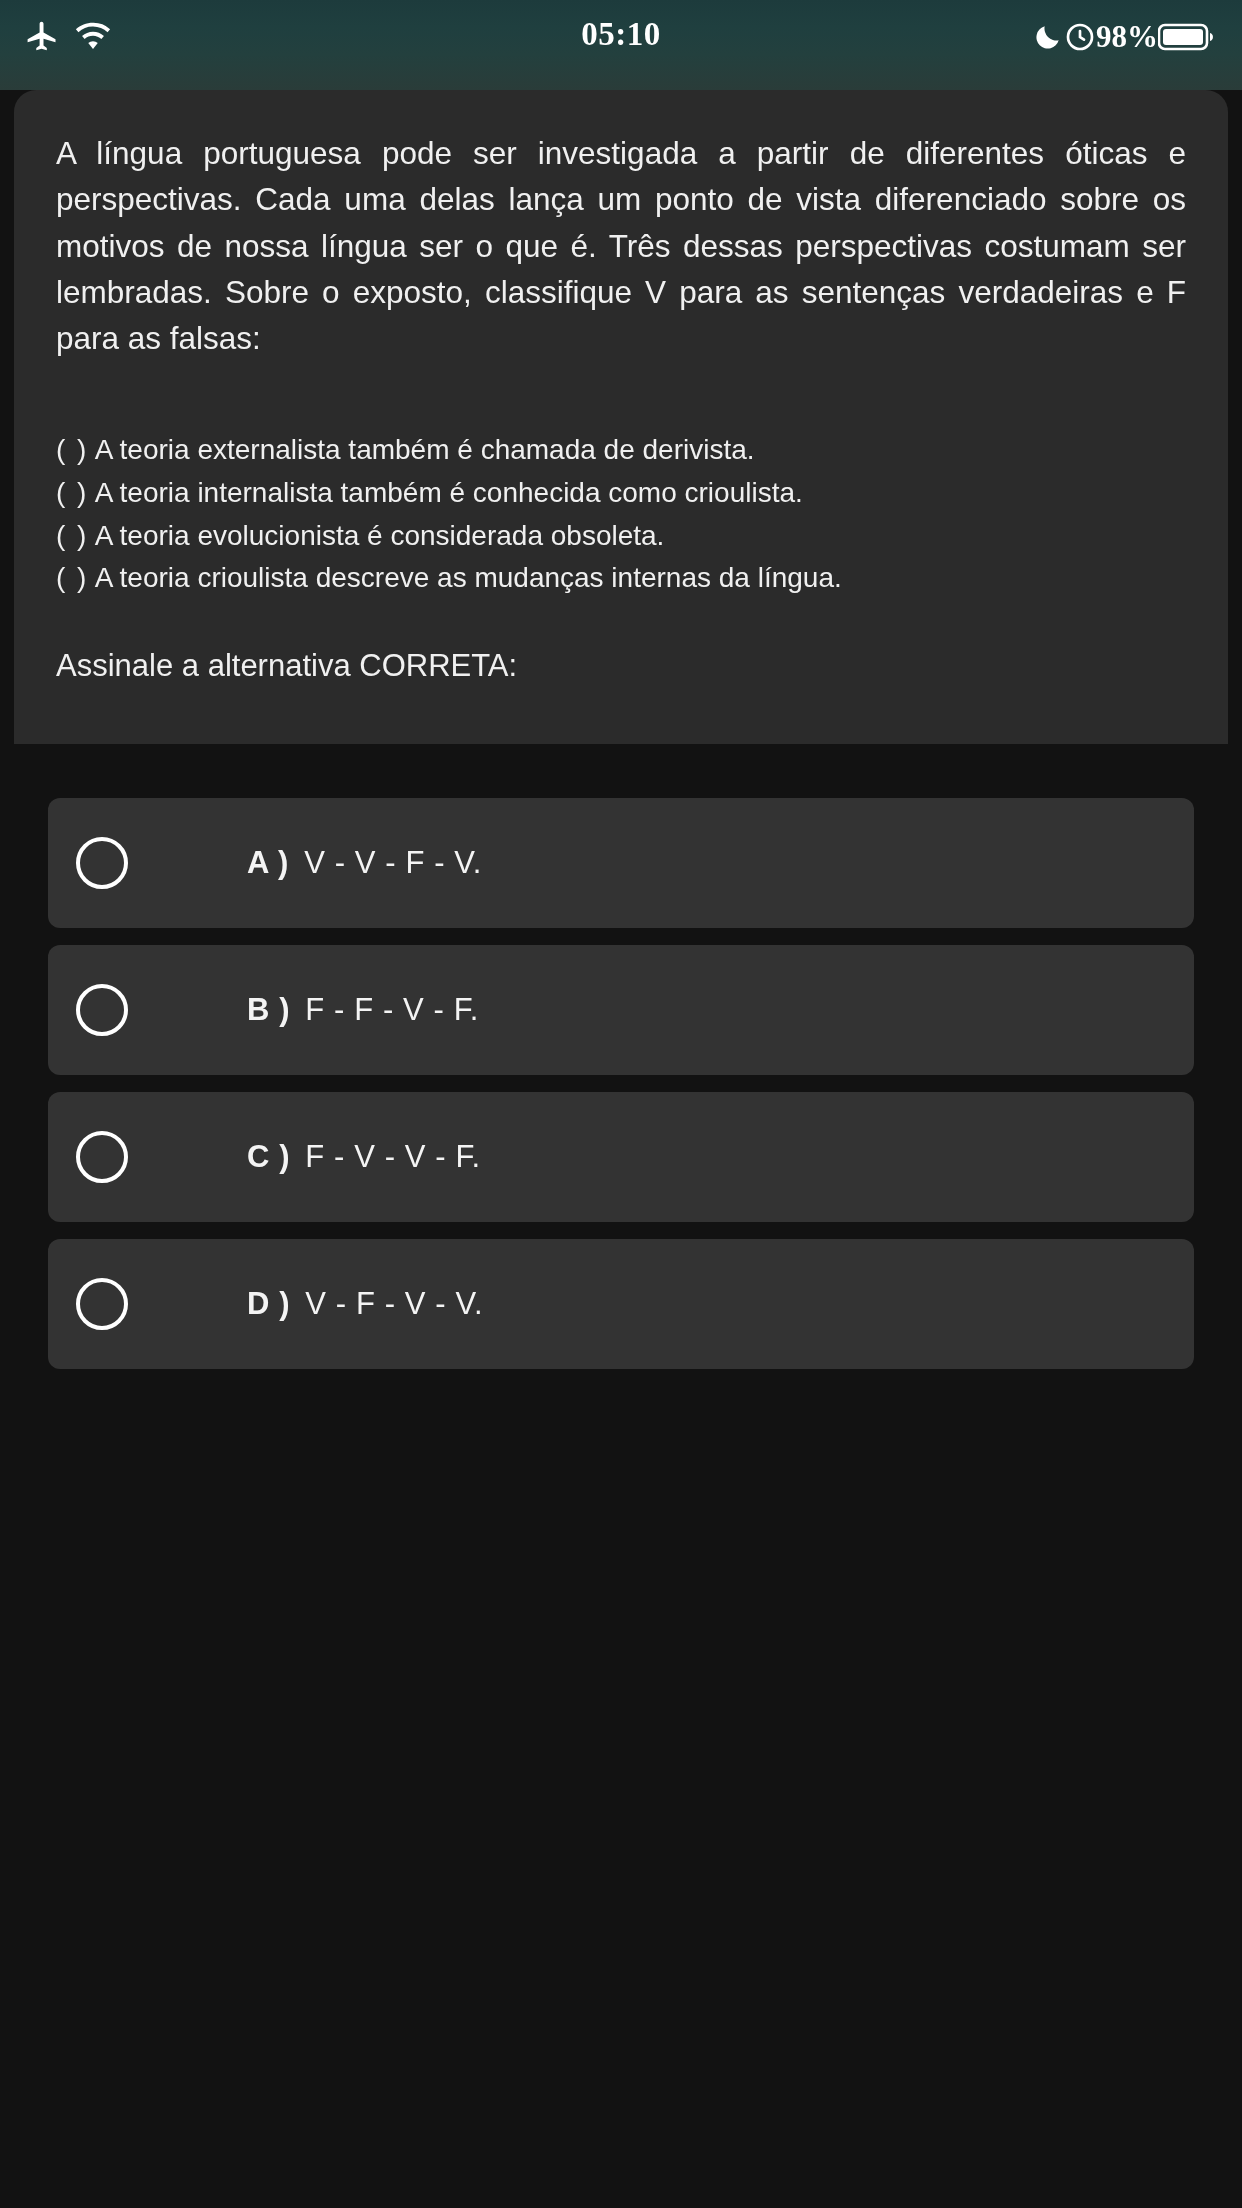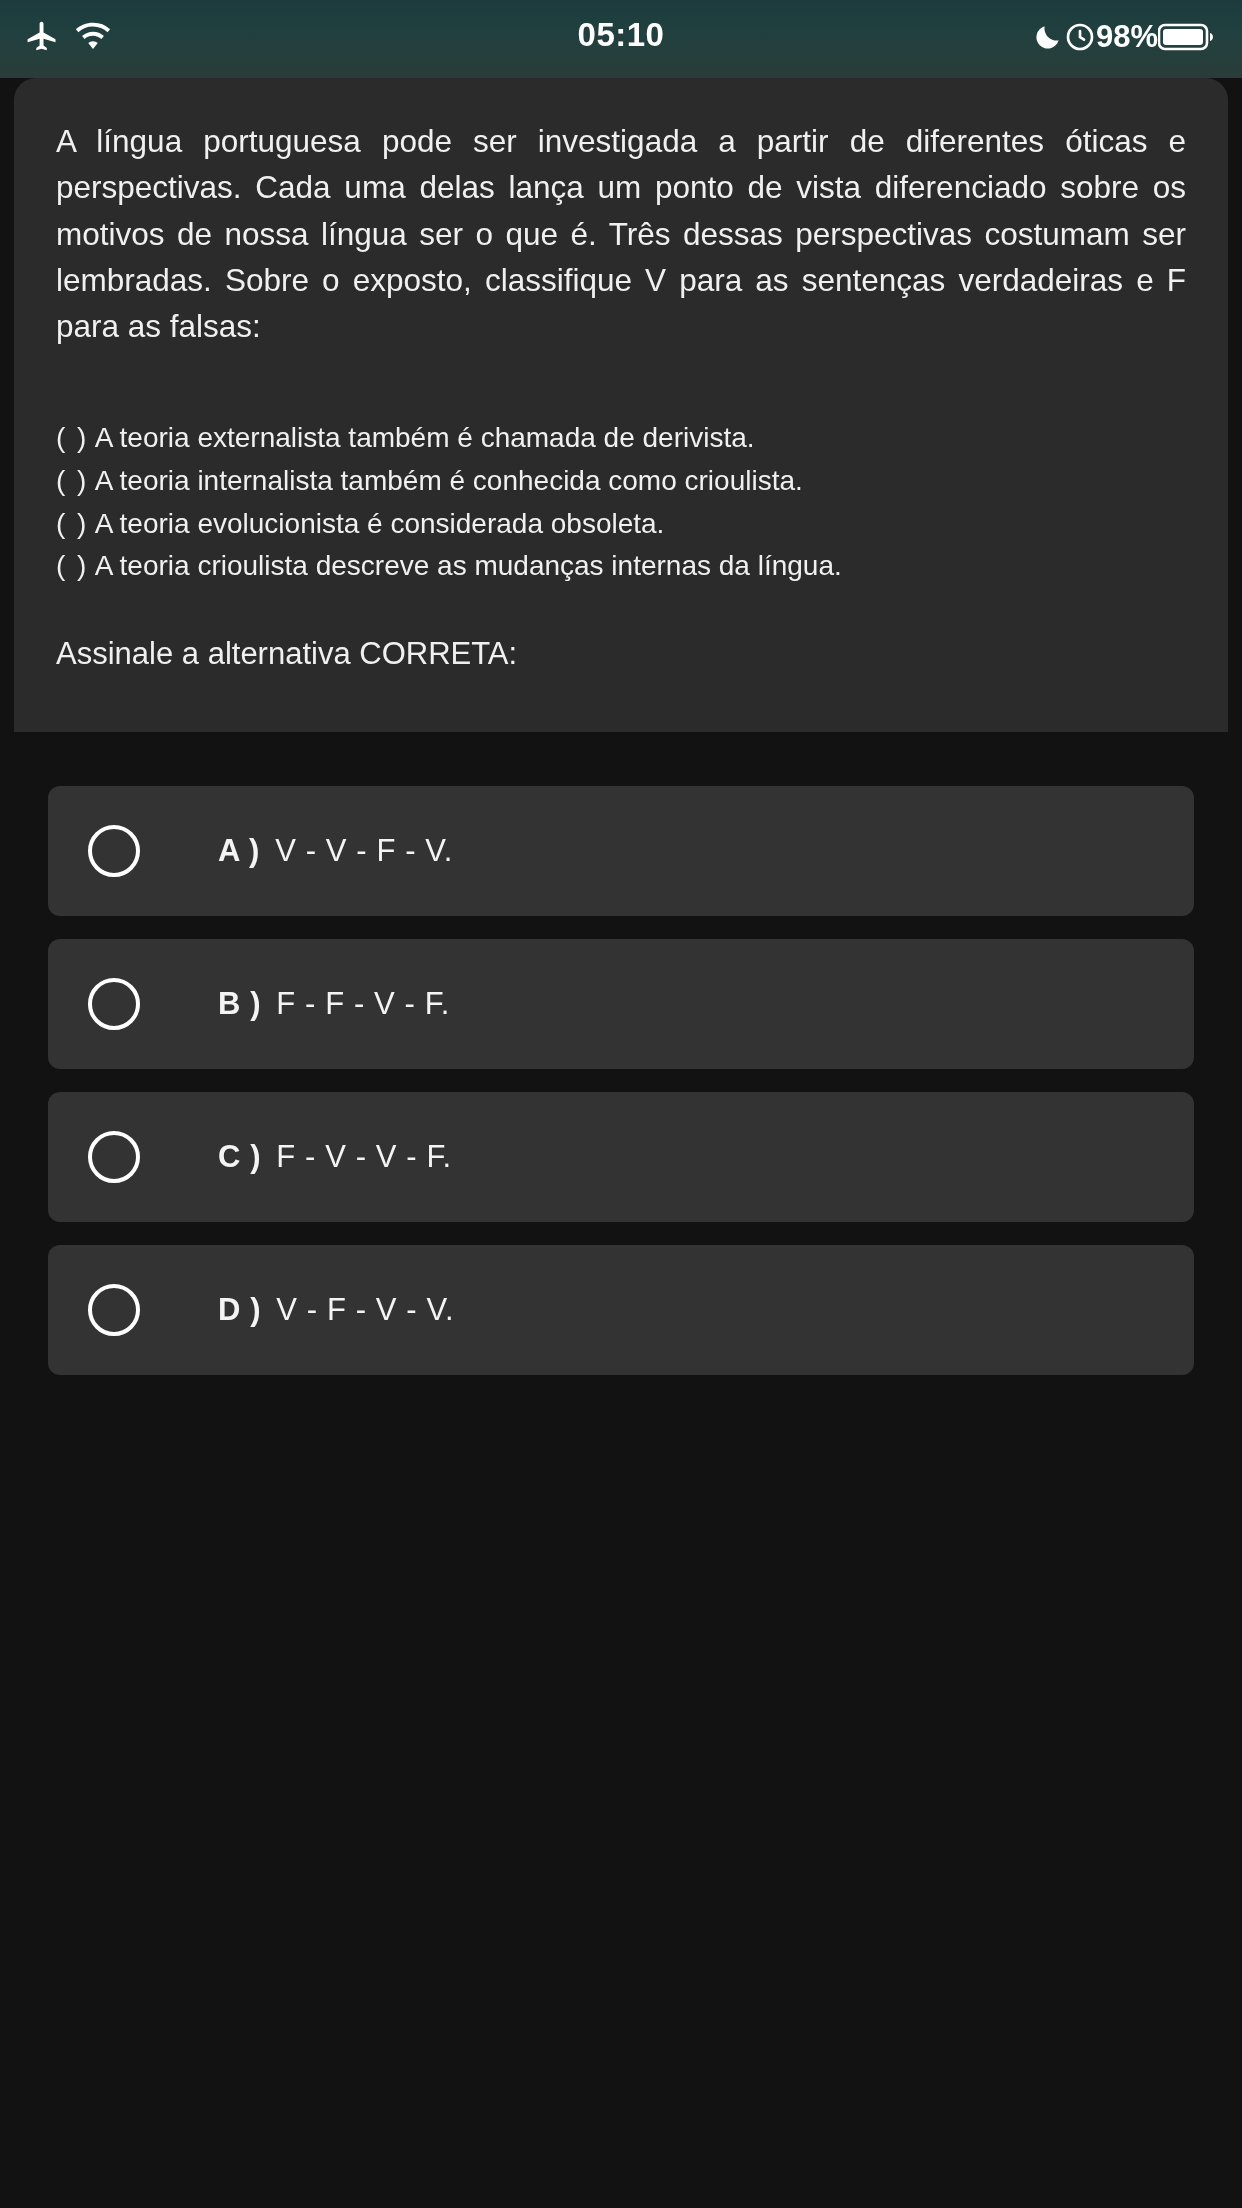--- a/index.html
+++ b/index.html
@@ -17,21 +17,22 @@
     background: #121212;
     display: flex;
     flex-direction: column;
   }
 
   
   .header-zone {
     position: relative;
     width: 100%;
     background: linear-gradient(180deg, #1d3b3c 0%, #1f3f3f 30%, #23403e 60%, #2a3c39 100%);
-    padding-bottom: 4px;
+    padding-bottom: 16px;
+    font-family: Liberation Serif, serif;
   }
 
   .status-bar {
     height: 74px;
     display: flex;
     align-items: center;
     justify-content: space-between;
     padding: 0 28px 0 24px;
     color: #ffffff;
   }
@@ -104,22 +105,23 @@
     padding: 54px 48px 0 48px;
     background: #121212;
     flex: 1;
   }
   .alt-row {
     display: flex;
     align-items: center;
     background: #333333;
     border-radius: 12px;
     height: 130px;
-    margin-bottom: 23px;
-    padding-left: 40px;
+    margin-bottom: 17px;
+    padding-left: 28px;
+    gap: 41px;
   }
   .radio {
     width: 52px;
     height: 52px;
     border: 4px solid #ffffff;
     border-radius: 50%;
     flex: 0 0 auto;
   }
   .alt-label {
     margin-left: 78px;

